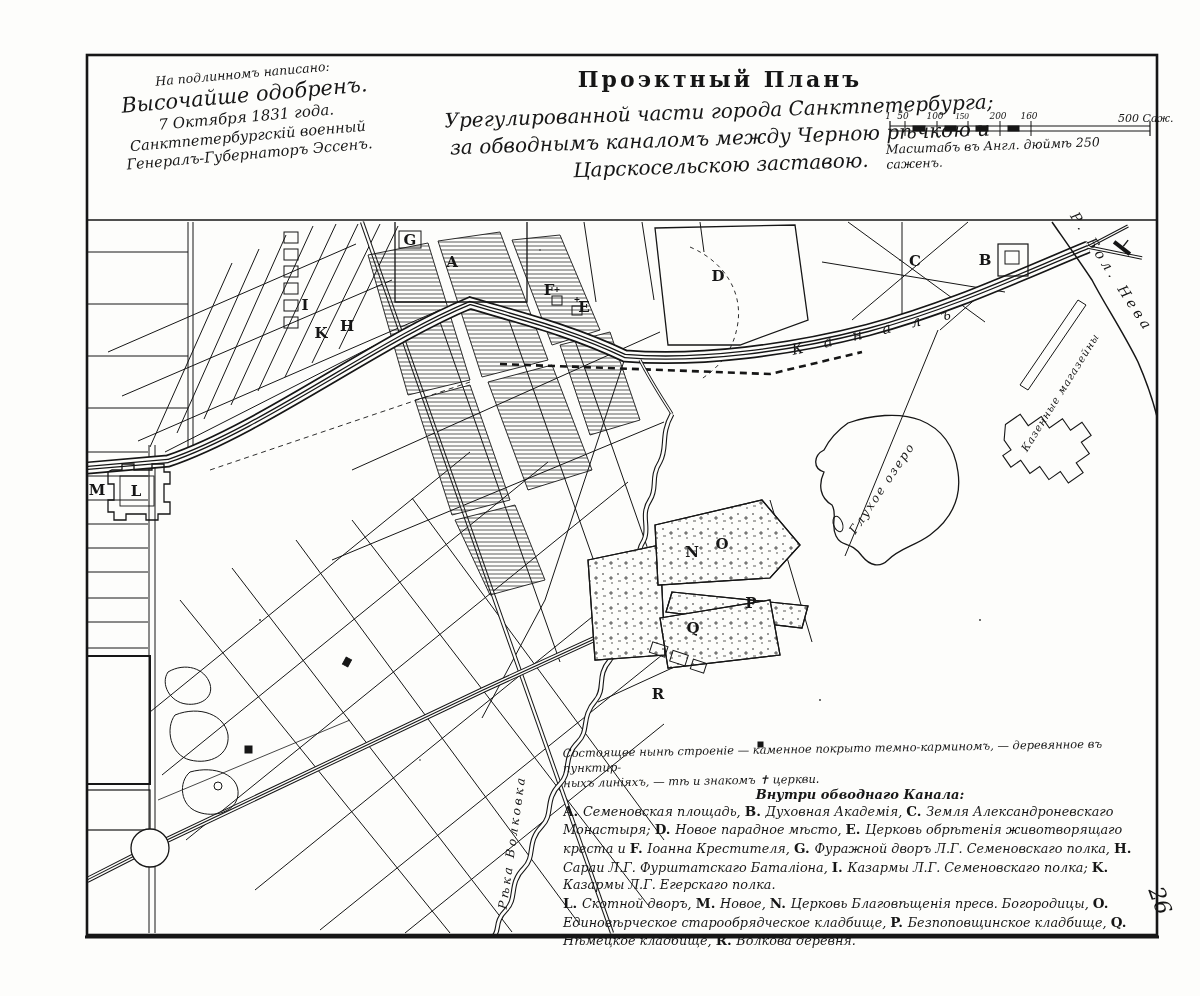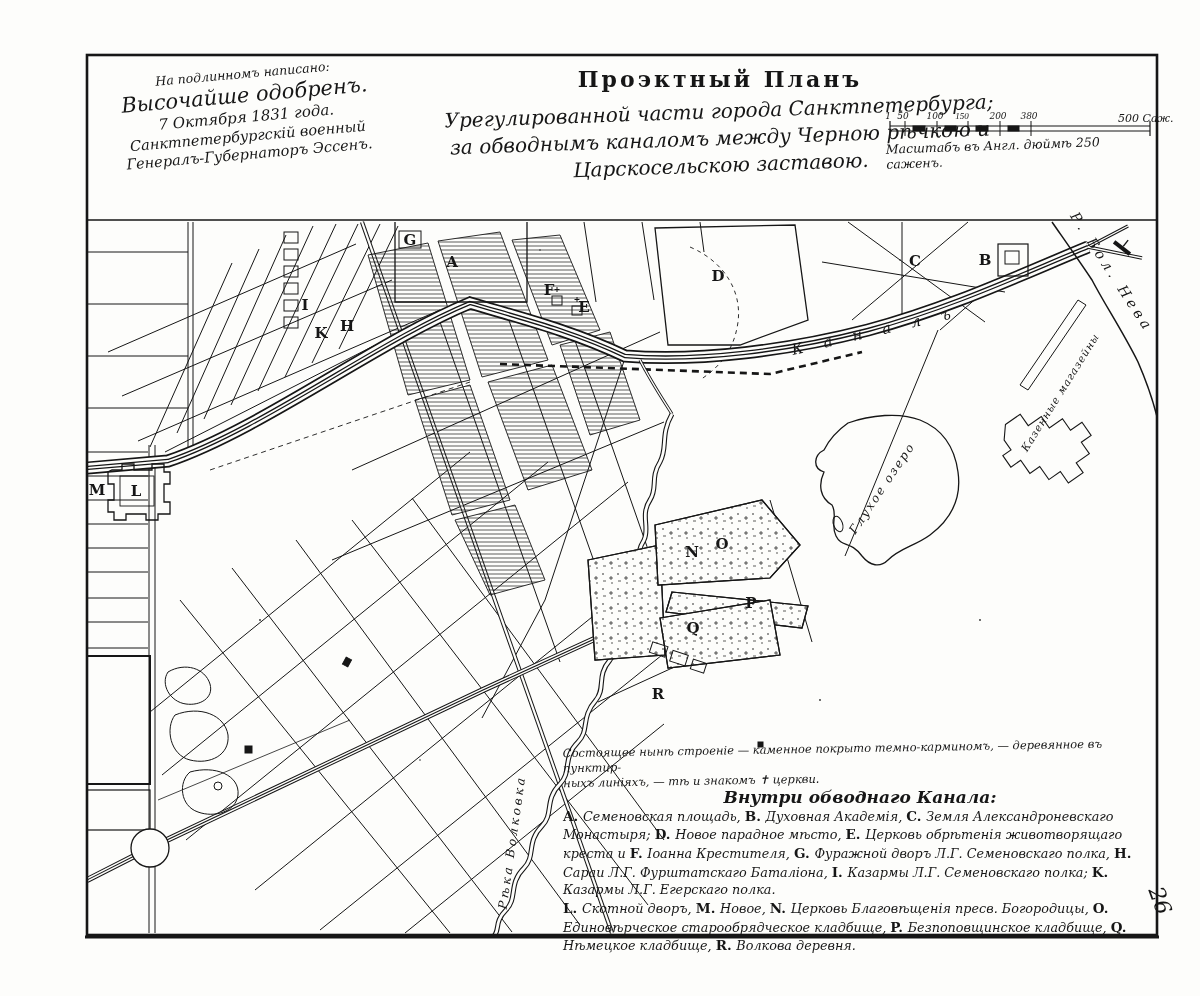--- a/index.html
+++ b/index.html
@@ -20,21 +20,21 @@
   .subtitle{left:340px;top:98px;width:760px;text-align:center;font-size:20px;
             transform:rotate(-2deg);line-height:1.35;}
   .scale-tick{font-size:9px;font-style:italic;transform:translate(-50%,0);}
   .scale-end{font-size:11px;font-style:italic;text-align:right;}
   .scale-caption{left:886px;top:137px;width:270px;font-size:12.5px;font-style:italic;transform:rotate(-2deg);}
   .marker{font-weight:bold;font-size:15px;transform:translate(-50%,-55%);line-height:1;}
   .map-label{font-style:italic;white-space:nowrap;transform-origin:center;}
   .legend{left:563px;top:741px;width:594px;}
   .legend-title{text-align:center;font-size:24px;font-style:italic;margin:0 0 2px 0;}
   .legend-intro{font-size:11.5px;font-style:italic;line-height:1.3;transform:rotate(-1deg);}
-  .legend-heading{text-align:center;font-size:17px;font-weight:bold;font-style:italic;margin:1px 0 0 0;}
+  .legend-heading{text-align:center;font-size:13px;font-weight:bold;font-style:italic;margin:1px 0 0 0;}
   .legend-entries{font-size:12.8px;font-style:italic;line-height:1.38;}
   .legend-entries b{font-style:normal;font-size:13.5px;}
   .page-number{left:1146px;top:888px;font-size:22px;font-style:italic;transform:rotate(70deg);}
 </style>
 </head>
 <body>
 
 <div class="sheet"></div>
 
 <svg class="map-svg" width="1200" height="996" viewBox="0 0 1200 996">
@@ -268,21 +268,21 @@
   <div>за обводнымъ каналомъ между Черною рѣчкою и</div>
   <div>Царскосельскою заставою.</div>
 </div>
 
 <div id="scale-ticks">
     <span class="abs scale-tick" style="left: 888px; top: 111px;">1</span>
     <span class="abs scale-tick" style="left: 903px; top: 111px;">50</span>
     <span class="abs scale-tick" style="left: 935px; top: 111px;">100</span>
     <span class="abs scale-tick" style="left: 962px; top: 111px; font-family: Liberation Serif, serif;">150</span>
     <span class="abs scale-tick" style="left: 998px; top: 111px;">200</span>
-    <span class="abs scale-tick" style="left: 1029px; top: 111px;">380</span>
+    <span class="abs scale-tick" style="left: 1029px; top: 111px;">160</span>
   </div>
 <div class="abs scale-end" style="left:1118px;top:112px;">500 Саж.</div>
 <div class="abs scale-caption">Масштабъ въ Англ. дюймѣ 250 саженъ.</div>
 
 <div id="markers">
     <div class="abs marker" style="left: 452px; top: 263px;">A</div>
     <div class="abs marker" style="left: 985px; top: 261px;">B</div>
     <div class="abs marker" style="left: 915px; top: 262px;">C</div>
     <div class="abs marker" style="left: 718px; top: 277px;">D</div>
     <div class="abs marker" style="left: 584px; top: 308px;">E</div>

